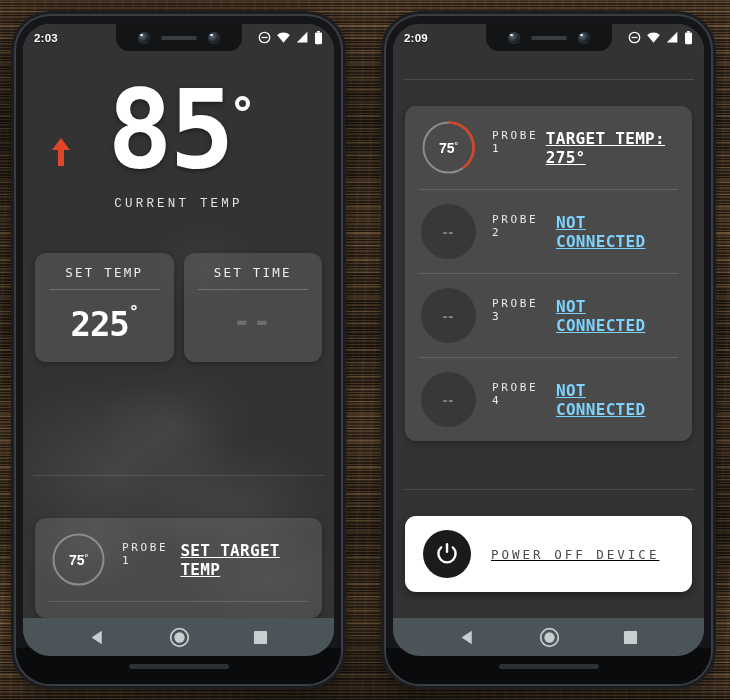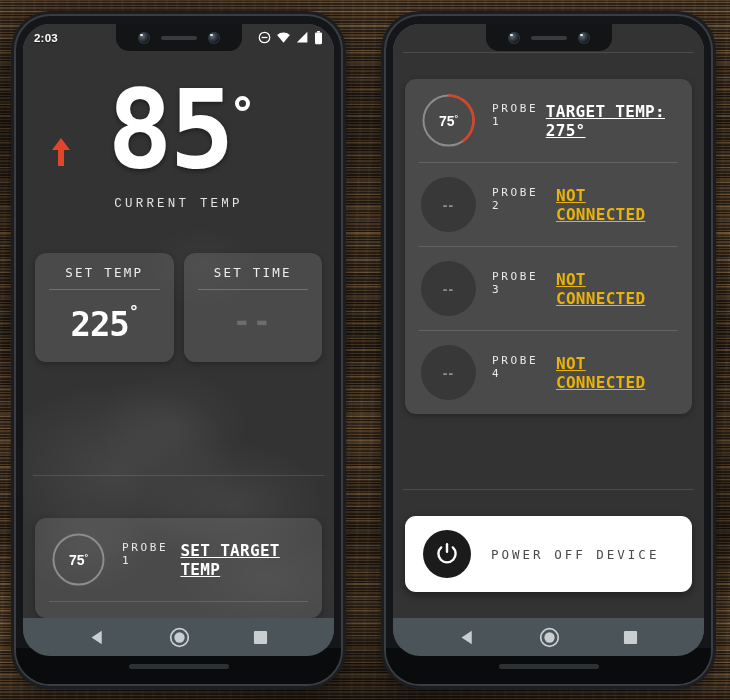--- a/index.html
+++ b/index.html
@@ -121,39 +121,39 @@
 
   
   .probecard{background:#4a4a4a;border-radius:11px;margin:0 12px;
     box-shadow:0 2px 6px rgba(0,0,0,.3);}
   .probe-row{display:flex;align-items:center;gap:16px;padding:14px 16px;}
   .probe-txt{display:flex;flex-direction:row;gap:4px;}
   .probe-name{font-family:"DejaVu Sans Mono",monospace;font-size:11px;
     letter-spacing:2.6px;color:#e9e9e9;}
   .probe-status{font-family:"DejaVu Sans Mono",monospace;font-weight:bold;
     font-size:16px;letter-spacing:.3px;color:#fff;text-decoration:underline;}
-  .probe-status.off{color:#eab308;}
+  .probe-status.off{color:#7dd3fc;}
 
   .dial{width:55px;height:55px;flex:none;position:relative;
     display:flex;align-items:center;justify-content:center;}
   .dial svg{position:absolute;inset:0;}
   .dial-val{font-family:Liberation Sans, sans-serif;font-weight:bold;
     font-size:14px;color:#fff;position:relative;z-index:2;}
   .dial-val .d{font-size:9px;vertical-align:top;}
   .dial.blank{background:#383838;border-radius:50%;}
   .dial.blank .dial-val{color:#8f8f8f;font-size:14px;letter-spacing:1px;}
 
   
   .probe-list{background:#4a4a4a;border-radius:11px;margin:14px 12px 0;
     box-shadow:0 2px 6px rgba(0,0,0,.3);}
   .probe-divider{height:1px;background:rgba(255,255,255,.14);margin:0 14px;}
   .right-spacer{flex:1;}
   .powerbtn{flex:none;margin:14px 12px 0;background:#fff;border-radius:11px;
     display:flex;align-items:center;gap:20px;padding:14px 18px;
-    box-shadow:0 3px 8px rgba(0,0,0,.4);cursor:pointer;}
+    box-shadow:0 3px 8px rgba(0,0,0,.4);cursor:pointer;text-decoration:underline;}
   .pwr-circle{width:48px;height:48px;border-radius:50%;background:#1b1b1b;
     display:flex;align-items:center;justify-content:center;flex:none;}
   .pwr-label{font-family:"DejaVu Sans Mono",monospace;font-size:12.5px;
     letter-spacing:3px;color:#4a4a4a;}
   .bottom-pad{flex:none;height:14px;}
 
   
   .navbar{flex:none;height:38px;background:#4b5458;position:relative;z-index:5;
     display:flex;align-items:center;justify-content:space-around;padding:0 34px;}
 
@@ -273,20 +273,39 @@
   <div class="phone right">
     <div class="bezel">
       <div class="screen">
 
         <div class="notch">
           <span class="lens"></span>
           <span class="speaker"></span>
           <span class="lens"></span>
         </div>
 
+        <div class="statusbar">
+          <span class="clock">2:09</span>
+          <span class="sysicons">
+            <svg width="13" height="13" viewBox="0 0 20 20">
+              <circle cx="10" cy="10" r="8" fill="none" stroke="#fff" stroke-width="2"></circle>
+              <rect x="5.5" y="9" width="9" height="2" fill="#fff"></rect>
+            </svg>
+            <svg width="15" height="13" viewBox="0 0 20 16">
+              <path d="M10 15 L1.5 4.5 A13 13 0 0 1 18.5 4.5 Z" fill="#fff"></path>
+            </svg>
+            <svg width="13" height="13" viewBox="0 0 16 16">
+              <path d="M14 1 L14 14 L1 14 Z" fill="#fff"></path>
+            </svg>
+            <svg width="9" height="14" viewBox="0 0 10 16">
+              <rect x="3.4" y="0" width="3.2" height="1.8" fill="#fff"></rect>
+              <rect x="1" y="1.6" width="8" height="13.4" rx="1.2" fill="#fff"></rect>
+            </svg>
+          </span>
+        </div>
 
         <div class="content">
           <div style="height:16px;flex:none;"></div>
           <div class="hairline"></div>
 
           <div class="probe-list">
 
             <div class="probe-row">
               <div class="dial">
                 <svg viewBox="0 0 55 55">

